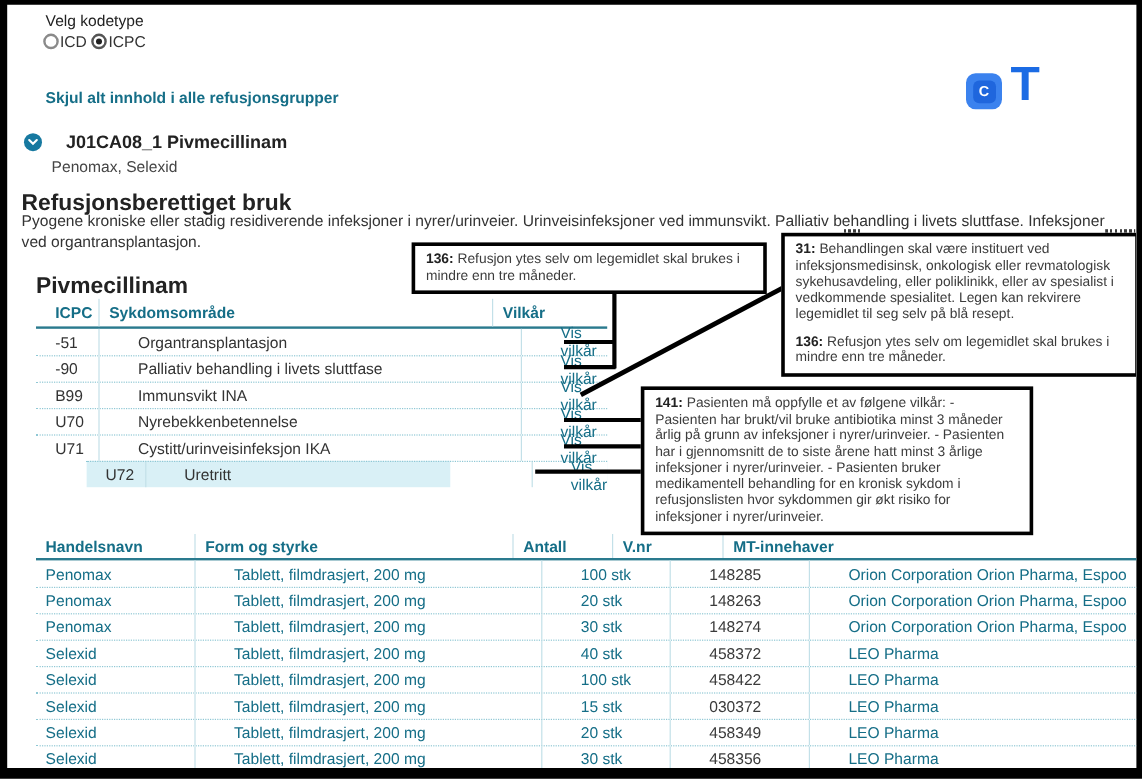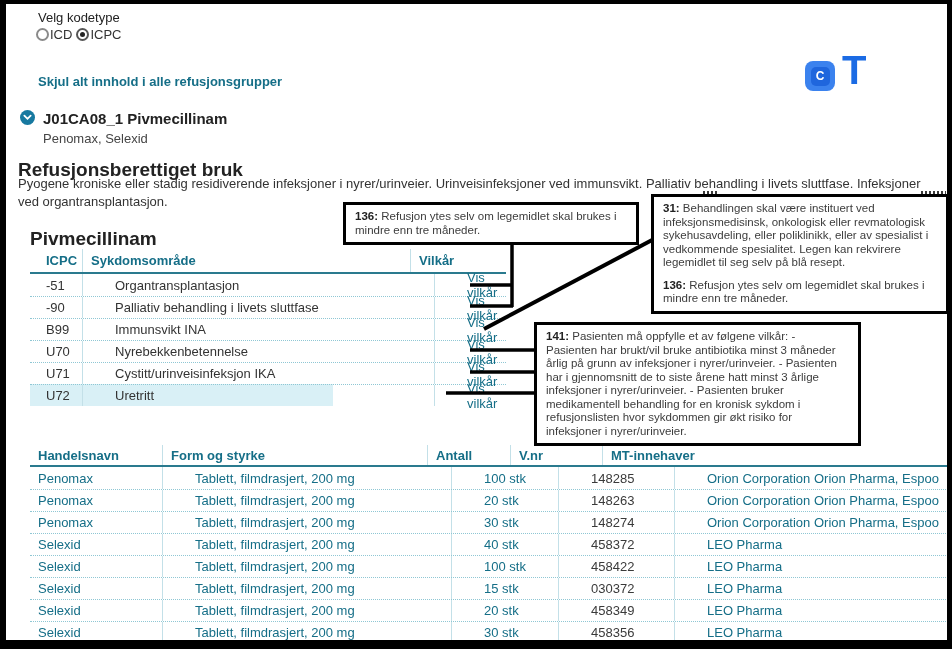--- a/index.html
+++ b/index.html
@@ -25,21 +25,21 @@
   .rb.selected::after{content:"";position:absolute;left:2px;top:2px;width:5px;height:5px;border-radius:50%;background:#222;}
   .radio+.radio{margin-left:4px;}
   .collapse-all-link{left:32px;top:70px;font-size:13px;font-weight:bold;color:var(--teal);cursor:pointer;}
 
   
   .ext-c{left:799px;top:57px;width:30px;height:30px;border-radius:8px;background:#3b82ee;display:flex;align-items:center;justify-content:center;cursor:pointer;}
   .ext-c-inner{width:19px;height:19px;border-radius:5px;background:#1f66dd;color:#fff;font-weight:bold;font-size:12px;display:flex;align-items:center;justify-content:center;}
   .ext-t{left:836px;top:46px;font-size:40px;line-height:40px;font-weight:bold;color:#1b6be4;cursor:pointer;}
 
   
-  .group-row{left:14px;top:106px;display:flex;}
+  .group-row{left:14px;top:106px;display:flex;align-items:center;gap:12px;}
   .chev{width:15px;height:15px;border-radius:50%;background:#1779a0;display:inline-flex;align-items:center;justify-content:center;margin-right:8px;cursor:pointer;}
   .chev svg{display:block;}
   .group-title{font-size:15px;font-weight:bold;color:#222;}
   .group-sub{left:37px;top:127px;font-size:13px;color:#454545;}
 
   
   .sec-head{font-size:19px;font-weight:bold;color:#222;}
   .usage-head{left:12px;top:155px;}
   .usage-text{left:12px;top:171px;width:926px;font-size:13px;line-height:17.5px;color:#333;}
   .squiggle{height:3px;background:repeating-linear-gradient(90deg,#3a3a3a 0 2px,transparent 2px 4px);}
@@ -54,21 +54,21 @@
   .cell{display:flex;align-items:center;height:100%;}
   .link{color:var(--teal);cursor:pointer;}
 
   .t1{left:24px;top:245px;width:476px;}
   .t1 .thead{height:25px;align-items:center;}
   .t1 .row{height:22px;}
   .t1 .c1{width:53px;padding-left:16px;}
   .t1 .c2{width:328px;padding-left:8px;}
   .t1 .c3{flex:1;padding-left:8px;}
   .t1 .row .c1,.t1 .row .c2,.t1 .thead .c1,.t1 .thead .c2{border-right:1px solid var(--sep-solid);}
-  .t1 .row.hl{background:linear-gradient(to right,var(--hl) 0 303px,transparent 303px);}
+  .t1 .row.hl{background:linear-gradient(to right,var(--hl) 0 303px,transparent 303px);margin-left:42px;}
 
   .t2{left:24px;top:441px;width:918px;}
   .t2 .thead{height:22px;align-items:center;}
   .t2 .row{height:22px;}
   .t2 .c1{width:133px;padding-left:8px;}
   .t2 .c2{width:265px;padding-left:8px;}
   .t2 .c3{width:83px;padding-left:8px;}
   .t2 .c4{width:92px;padding-left:8px;}
   .t2 .c5{flex:1;padding-left:8px;}
   .t2 .c1,.t2 .c2,.t2 .c3,.t2 .c4{border-right:1px solid var(--sep-solid);}

